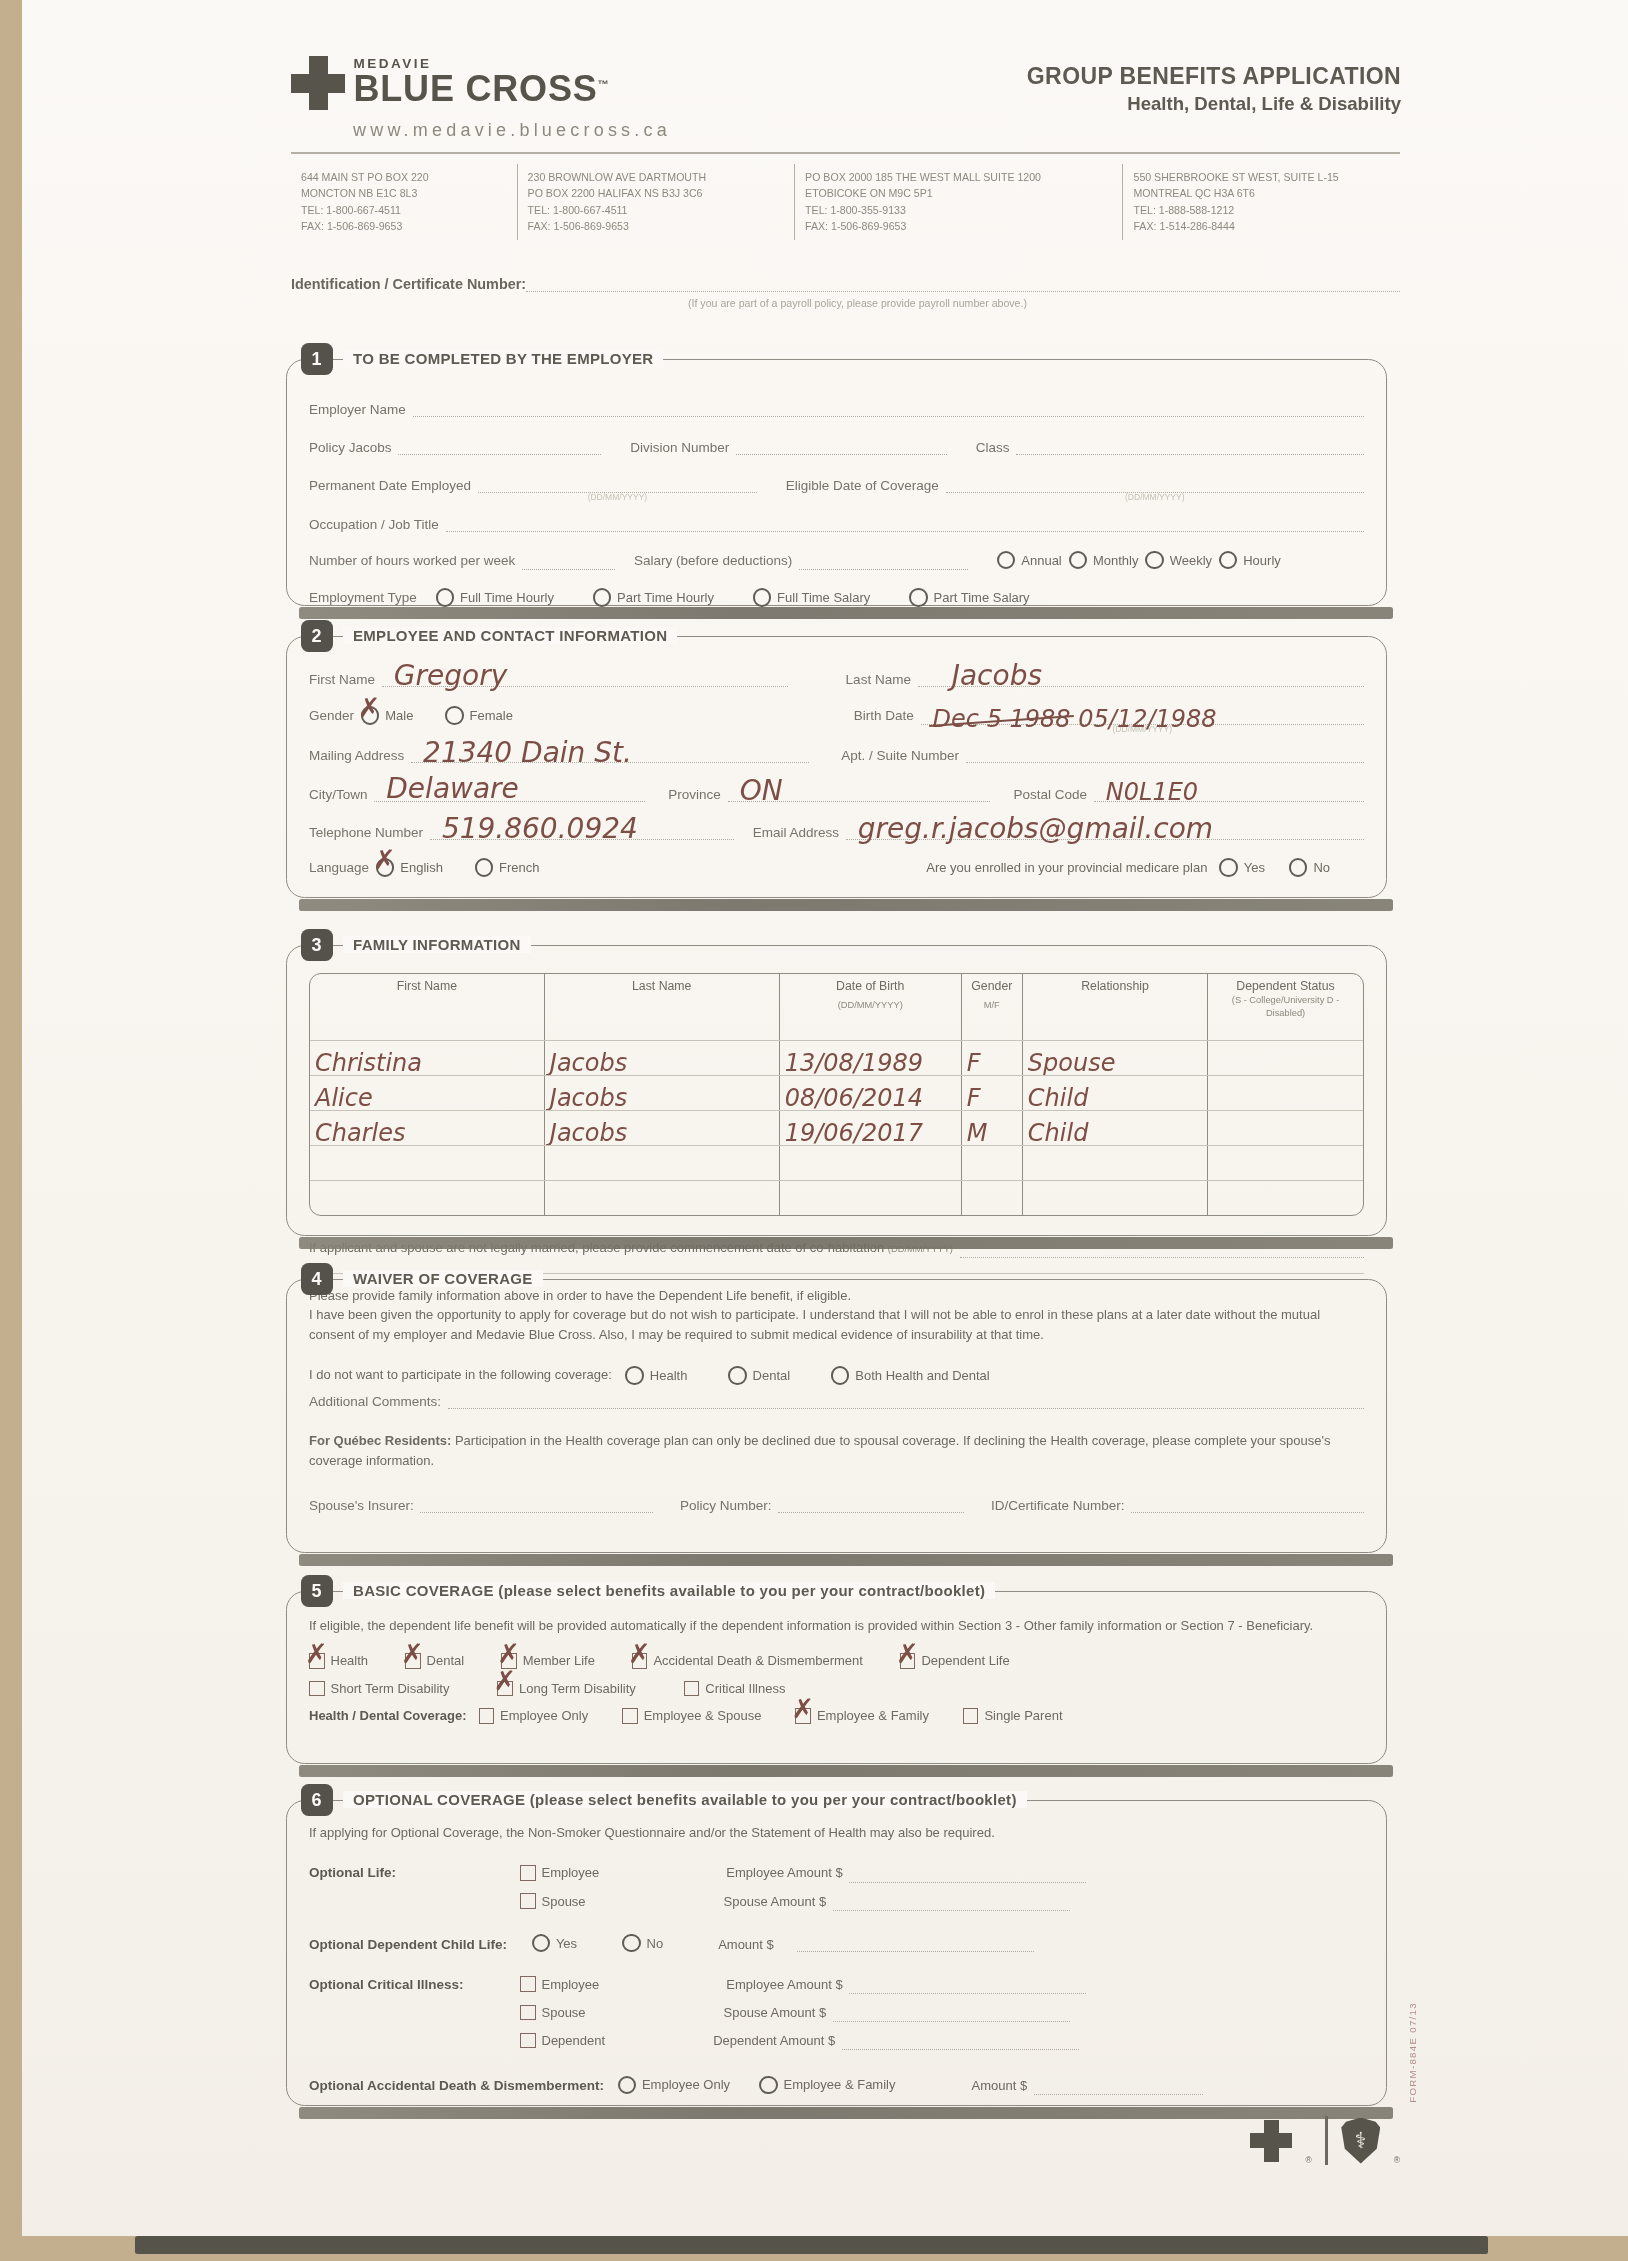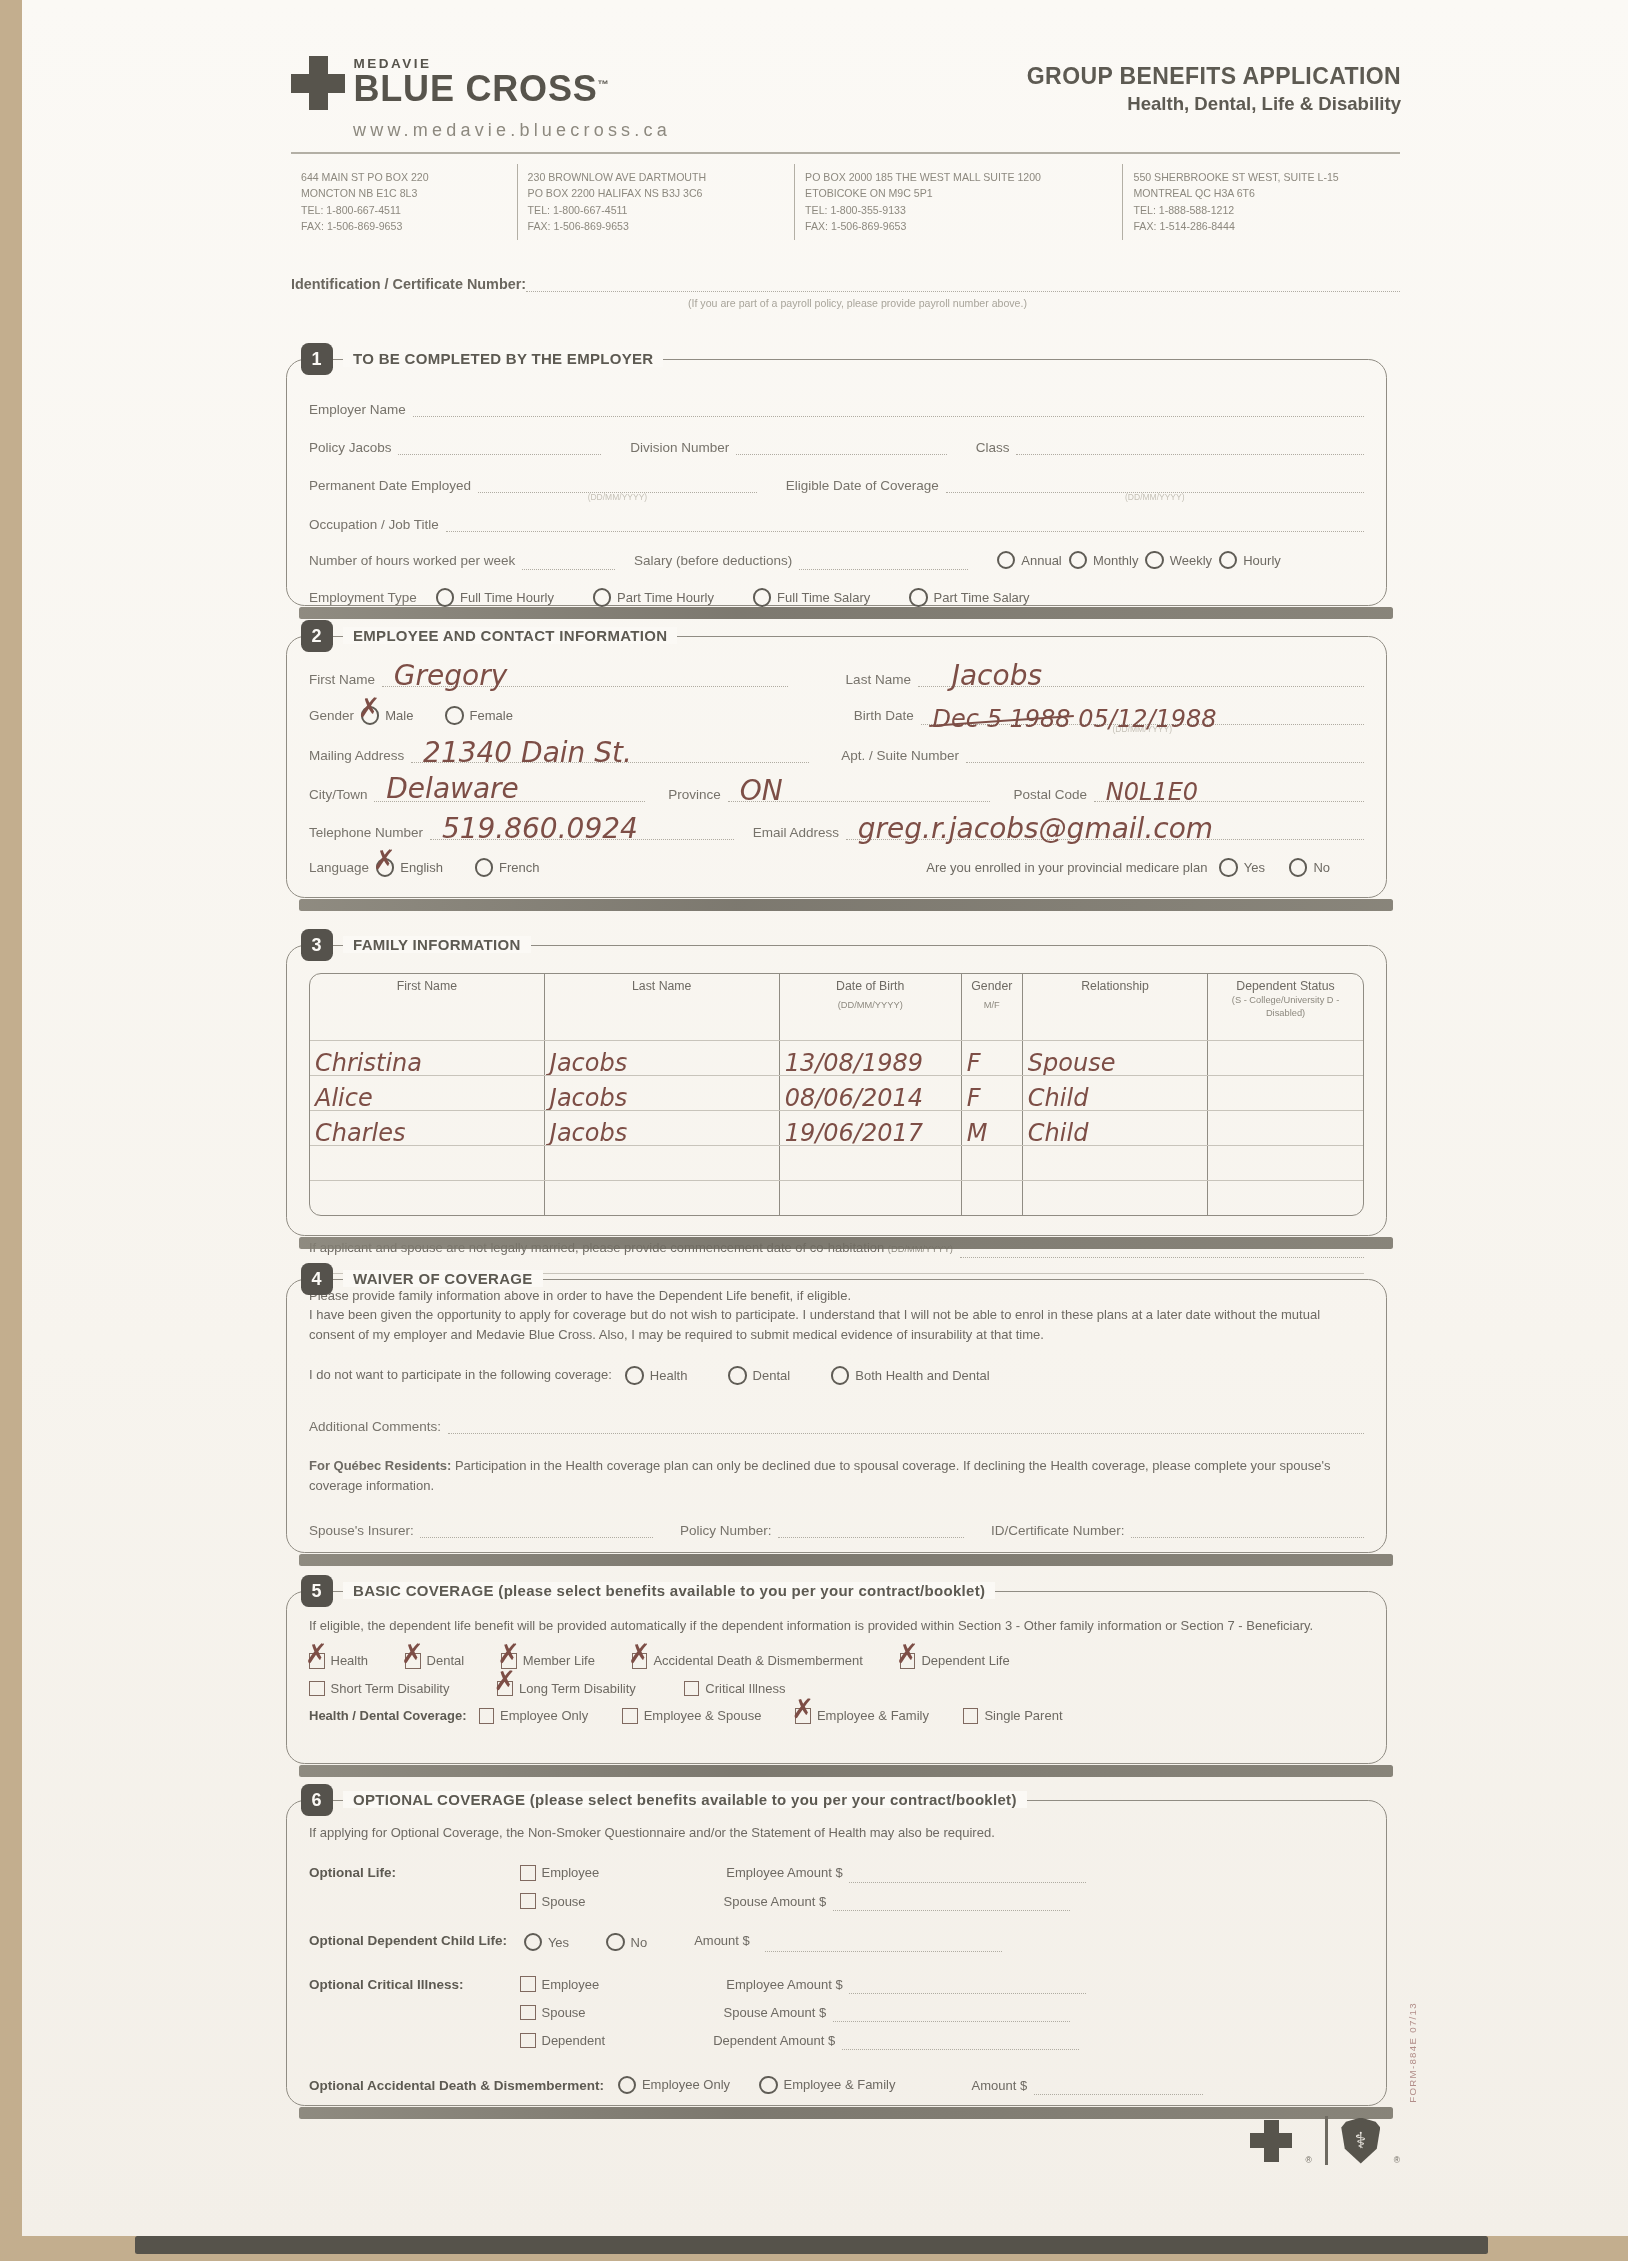--- a/index.html
+++ b/index.html
@@ -433,21 +433,21 @@
             </span>
           <span class="opt" style="margin-left:34px">
               <span class="radio"></span>
               <span class="olbl">Dental</span>
             </span>
           <span class="opt" style="margin-left:34px">
               <span class="radio"></span>
               <span class="olbl">Both Health and Dental</span>
             </span>
         </div>
-        <div class="frow" style="margin-top:29px">
+        <div class="frow" style="margin-top:4px">
           <span class="lbl">Additional Comments:</span>
           <span class="line"></span>
         </div>
         <div class="para" style="margin-top:22px">
           <b>For Québec Residents:</b>
           <span>Participation in the Health coverage plan can only be declined due to spousal coverage. If declining the Health coverage, please complete your spouse's coverage information.</span>
         </div>
         <div class="frow" style="margin-top:22px">
           <span class="lbl">Spouse's Insurer:</span>
           <span class="line" style="max-width:254px"></span>
@@ -556,21 +556,21 @@
         <div class="frow" style="align-items:center;margin-top:8.5px;gap:0">
           <span style="width:211px"></span>
           <span class="opt">
               <span class="cb"></span>
               <span class="olbl">Spouse</span>
             </span>
           <span class="olbl" style="margin-left:138px">Spouse Amount $</span>
           <span class="line" style="max-width:237px;margin-left:6.8px"></span>
         </div>
 
-        <div class="frow" style="align-items:flex-start;margin-top:22px;gap:8px">
+        <div class="frow" style="align-items:flex-end;margin-top:22px;gap:16px">
           <span class="lbl b">Optional Dependent Child Life:</span>
           <span class="opt" style="margin-left:8.5px">
               <span class="radio"></span>
               <span class="olbl">Yes</span>
             </span>
           <span class="opt" style="margin-left:29px">
               <span class="radio"></span>
               <span class="olbl">No</span>
             </span>
           <span class="olbl" style="margin-left:39px">Amount $</span>

